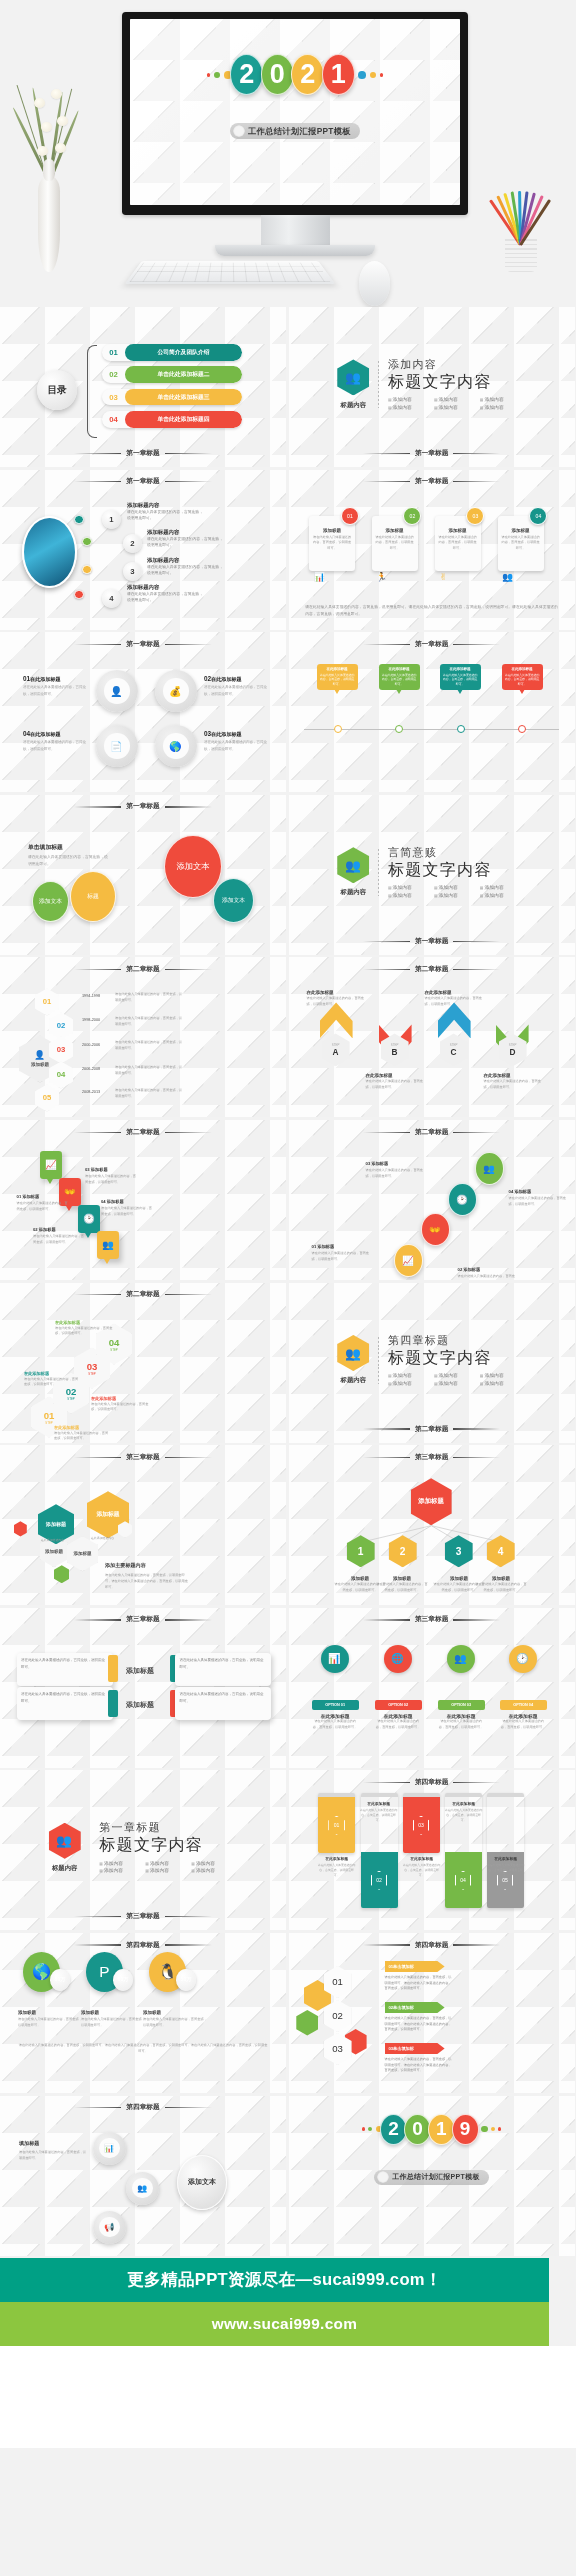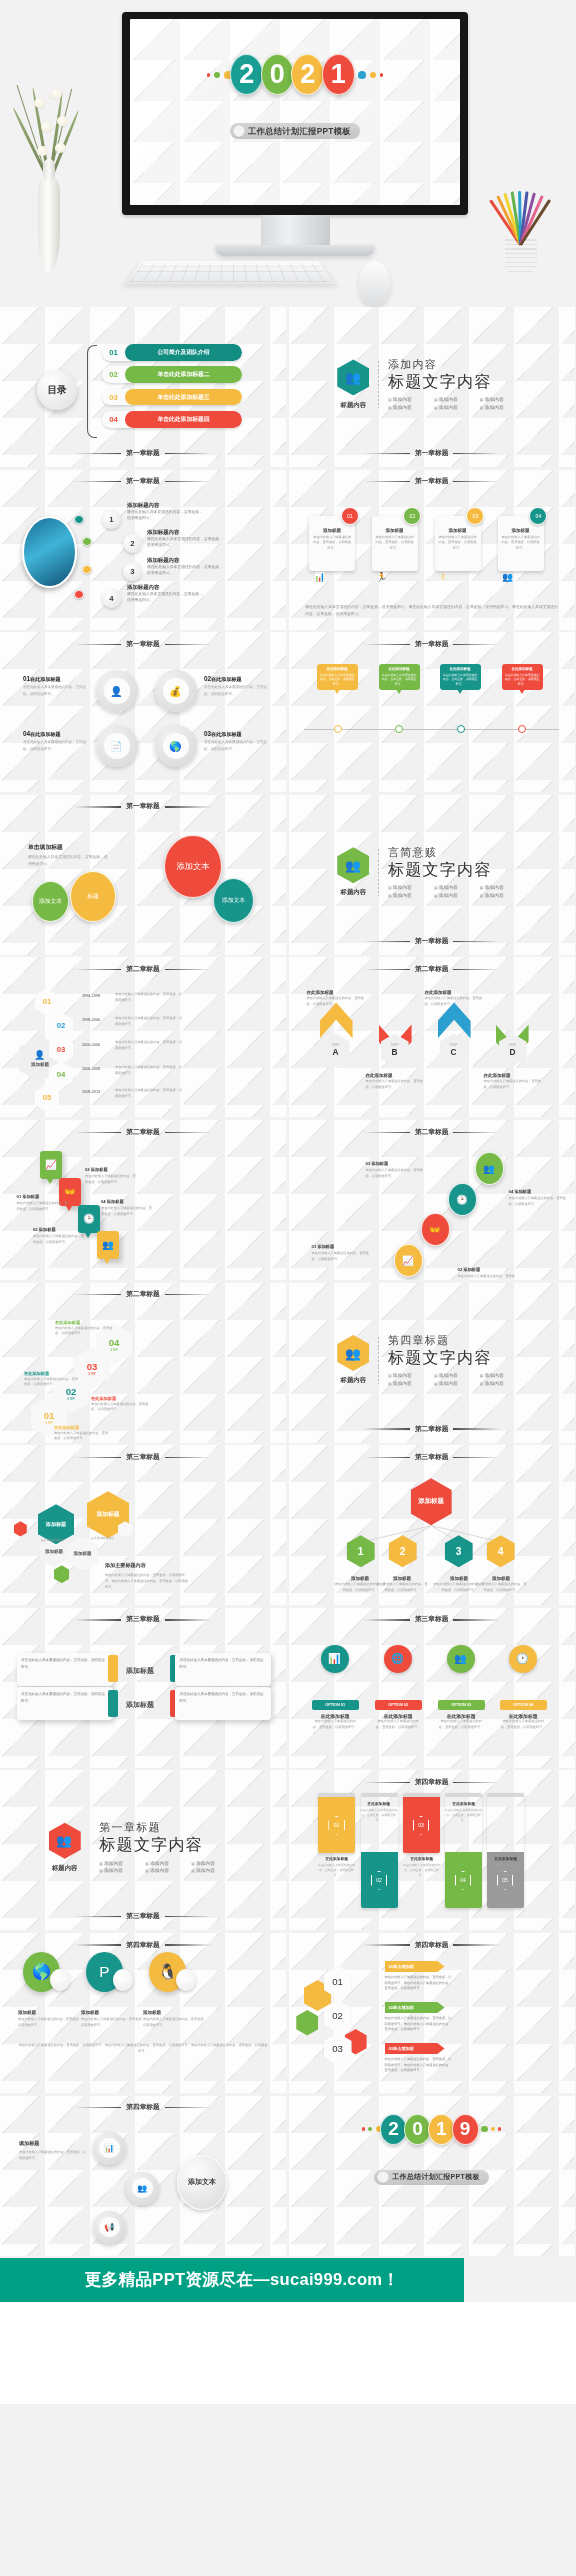--- a/index.html
+++ b/index.html
@@ -192,21 +192,21 @@
   .ribbon-lab b { font-size:3.8px; color:#3e3e3e; display:block; }
   .ribbon-lab p { font-size:2.9px; color:#a0a0a0; line-height:1.7; margin-top:1.3px; }
 
   .end-year { position:absolute; left:0; right:0; top:18px; display:flex; justify-content:center; align-items:center; }
   .end-ball { width:27px; height:31px; border-radius:50%; display:flex; align-items:center; justify-content:center;
     color:#fff; font-size:19px; font-weight:bold; border:1.9px solid rgba(255,255,255,.8);
     box-shadow:0 1.9px 3.8px rgba(0,0,0,.2); margin-left:-3.2px; }
   .end-sub { position:absolute; left:0; right:0; top:74px; display:flex; justify-content:center; }
 
   
-  .banner { width:464px; display:flex; align-items:center; justify-content:center;padding-left:20px; }
+  .banner { width:549px; display:flex; align-items:center; justify-content:center;padding-left:20px; }
   .banner1 { height:44px; font-size:16.6px; font-weight:bold; color:#fff; letter-spacing:0.3px; }
   .banner2 { height:44px; font-size:15.4px; font-weight:bold; color:#fff; letter-spacing:0.3px; }
   .tail { width:576px; height:102px; background:#fff; }
 </style>
 </head>
 <body>
 
 <div class="page">
 
   <div class="hero">
@@ -945,16 +945,17 @@
         <div class="hero-sub-pill">
           <span class="hero-sub-knob"></span>
           <span class="hero-sub-text" style="font-size:7px">工作总结计划汇报PPT模板</span>
         </div>
       </div>
     </div>
 
   </div>
 
   <div class="banner banner1" style="background:#00a085">更多精品PPT资源尽在—sucai999.com！</div>
+  <div class="banner banner2" style="background:#8cc63f">www.sucai999.com</div>
   <div class="tail"></div>
 
 </div>
 
 
 </body></html>

